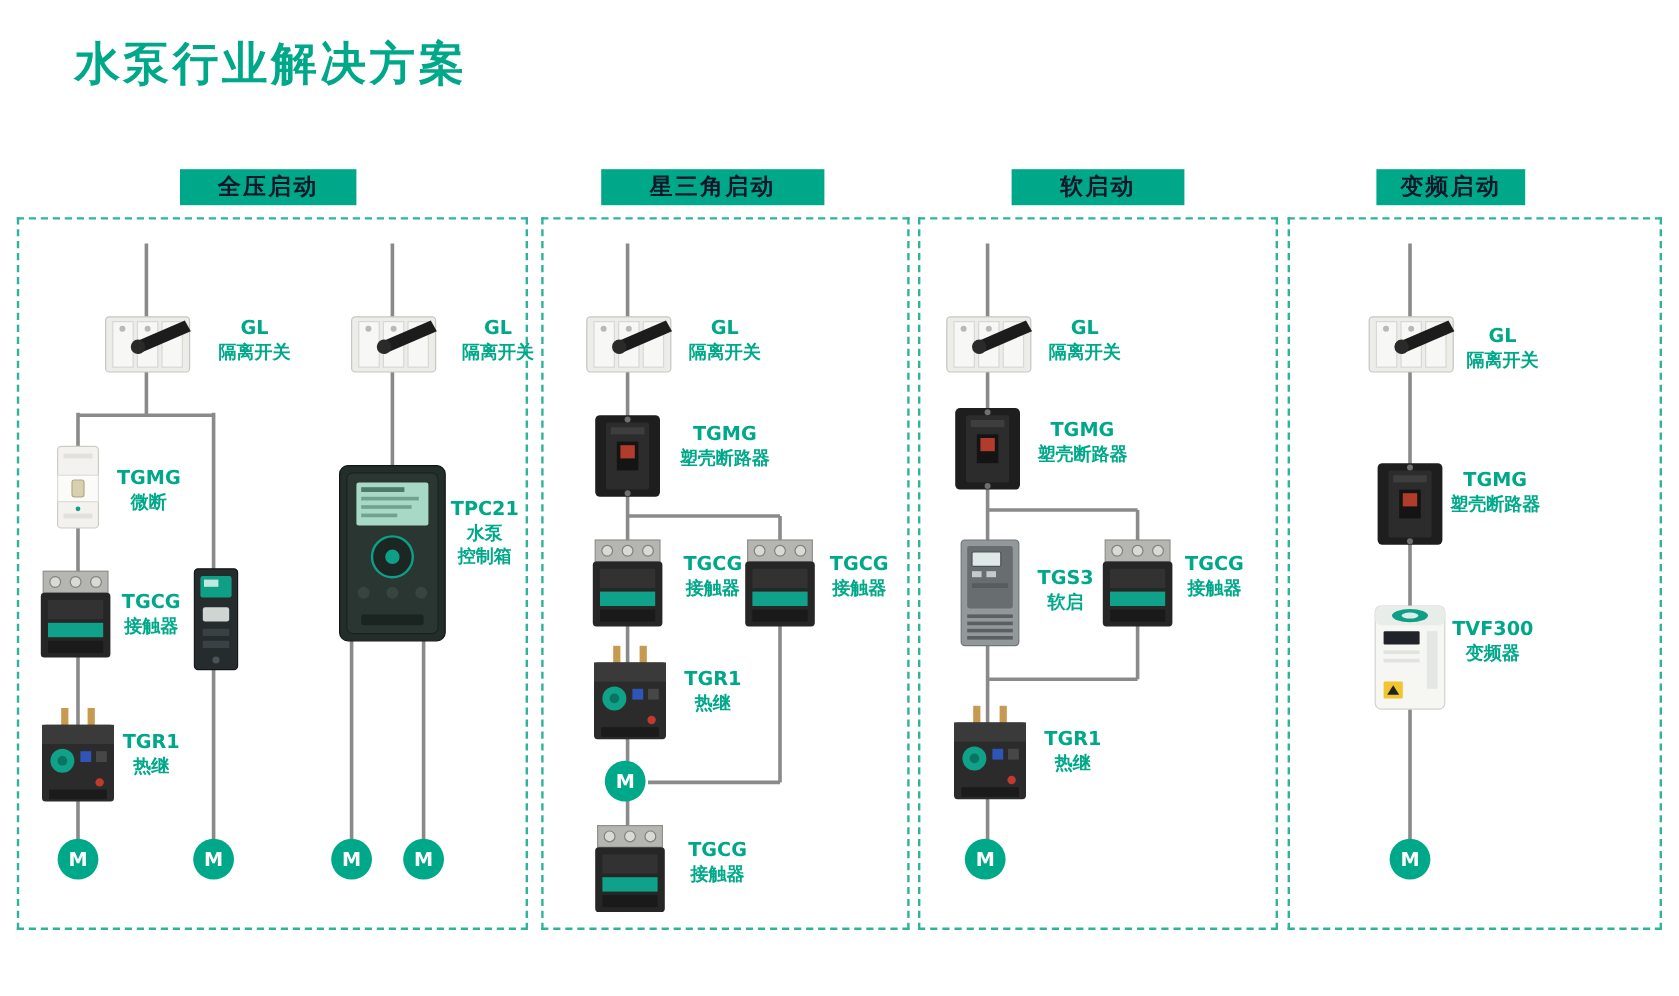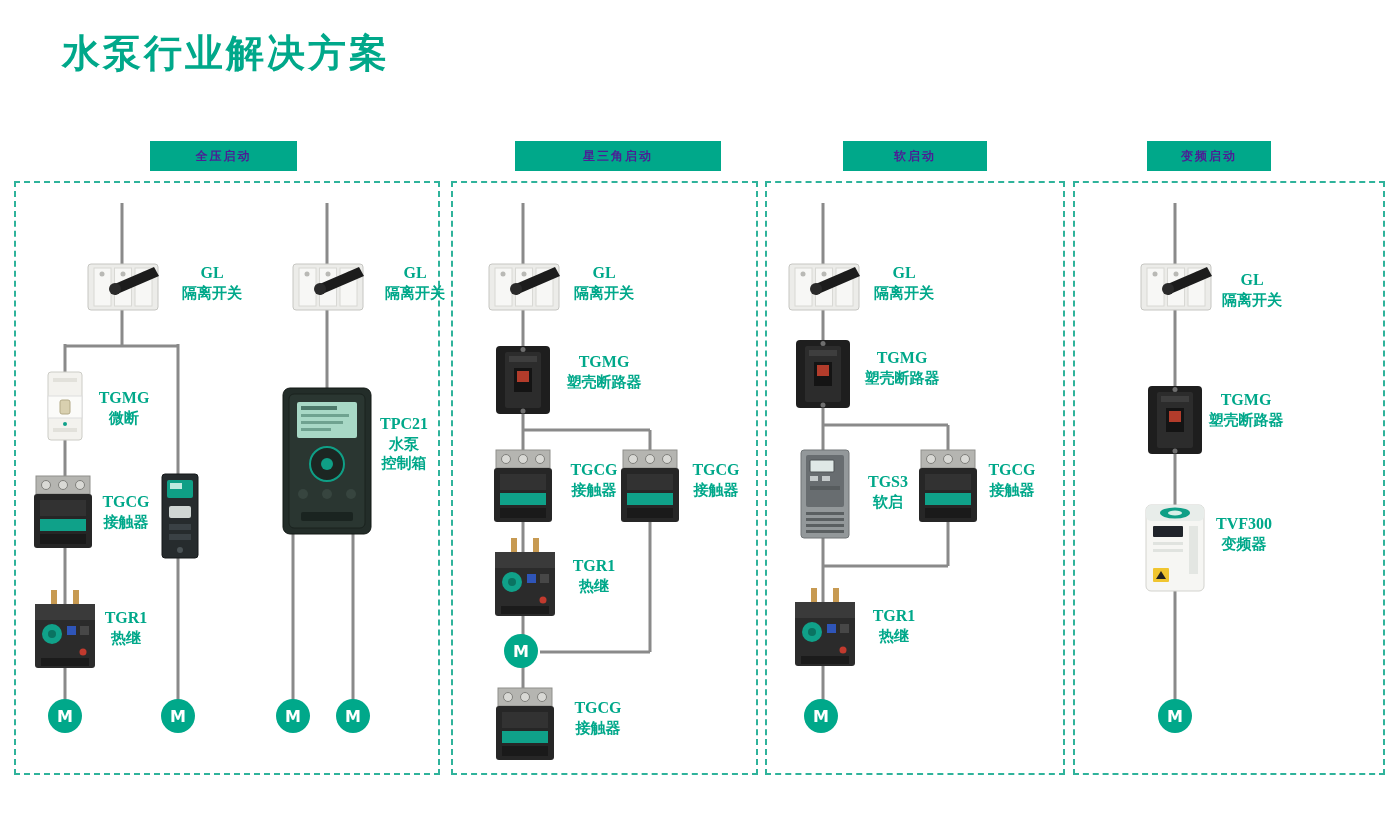--- a/index.html
+++ b/index.html
@@ -7,29 +7,29 @@
   .stage {
     position:relative; width:1399px; height:830px; background:#ffffff;
     font-family:"DejaVu Sans", sans-serif; overflow:hidden;
   }
   .page-title {
     position:absolute; left:62px; top:28px;
     font-size:38px; font-weight:800; letter-spacing:3px; color:#00a88a;
   }
   .panel { position:absolute; border:2px dashed #2fb39b; z-index:0; background:#fff; }
   .badge {
-    position:absolute; height:30px; background:#00a88a; color:#4c1d95;
-    font-size:12px; font-weight:bold; letter-spacing:2px;
+    position:absolute; height:30px; background:#00a88a; color:#0f172a;
+    font-size:19px; font-weight:bold; letter-spacing:2px;
     display:flex; align-items:center; justify-content:center; z-index:2;
   }
   .wires { position:absolute; left:0; top:0; z-index:1; }
   .comp { position:absolute; z-index:2; }
   .label {
     position:absolute; width:110px; text-align:center; z-index:3;
-    color:#00a88a; font-weight:bold; line-height:1.3;font-family:Liberation Serif, serif;
+    color:#00a88a; font-weight:bold; line-height:1.3;
   }
   .label .model { display:block; font-size:16px; }
   .label .desc  { display:block; font-size:15px; white-space:pre-line; }
   .motor {
     position:absolute; width:34px; height:34px; border-radius:50%;
     background:#00a88a; color:#fff; font-size:16px; font-weight:bold;
     display:flex; align-items:center; justify-content:center; z-index:2;
   }
 </style>
 </head>
@@ -141,21 +141,21 @@
 <div class="stage">
 
   <div class="page-title">水泵行业解决方案</div>
 
   <div class="panel" style="left:14px;top:181px;width:426px;height:594px"></div>
   <div class="panel" style="left:451px;top:181px;width:307px;height:594px"></div>
   <div class="panel" style="left:765px;top:181px;width:300px;height:594px"></div>
   <div class="panel" style="left:1073px;top:181px;width:312px;height:594px"></div>
 
   <div class="badge" style="left:150px;top:141px;width:147px">全压启动</div>
-  <div class="badge" style="left:515px;top:141px;width:206px">星三角启动</div>
+  <div class="badge" style="left:501px;top:141px;width:186px">星三角启动</div>
   <div class="badge" style="left:843px;top:141px;width:144px">软启动</div>
   <div class="badge" style="left:1147px;top:141px;width:124px">变频启动</div>
 
   <svg class="wires" width="1399" height="830">
     <path fill="none" stroke="#8a8a8a" stroke-width="3" d="M122 203 V346 M65 346 H178 M65 344 V701 M178 344 V701
          M327 203 V392 M293 522 V701 M353 522 V701
          M523 203 V635 M523 430 H650 M650 430 V652 M650 652 H540 M523 666 V690
          M823 203 V701 M823 425 H948 M948 425 V566 M948 566 H823
          M1175 203 V701"></path>
   </svg>

